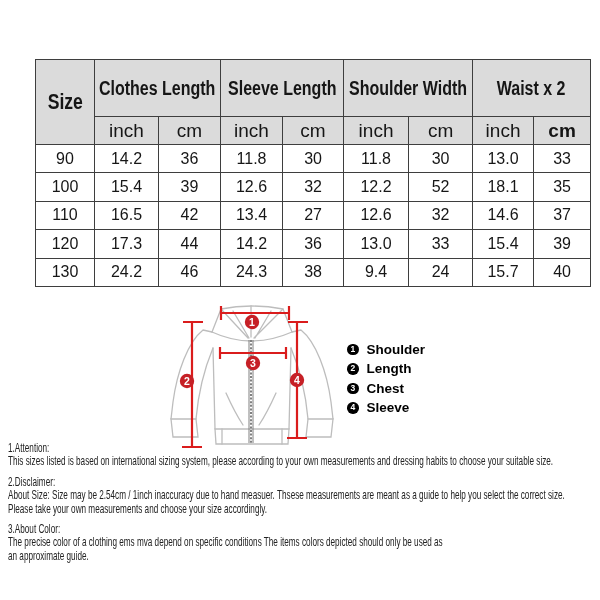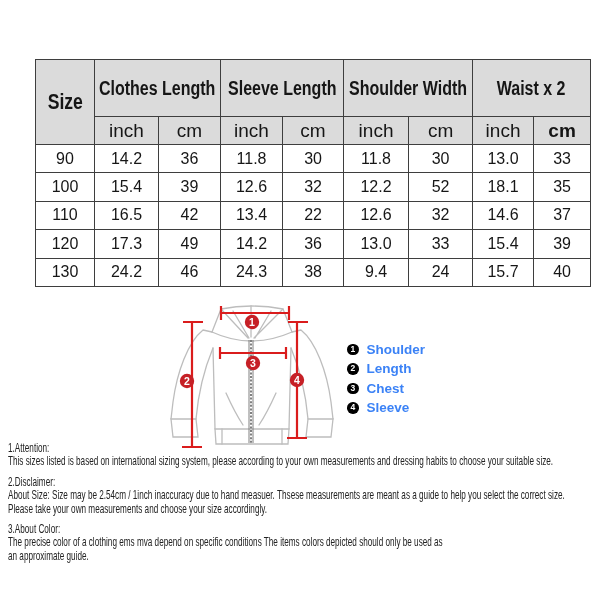--- a/index.html
+++ b/index.html
@@ -35,21 +35,21 @@
   .circ-num{fill:#ffffff;font-family:"Liberation Sans",sans-serif;font-size:10.5px;
             font-weight:bold;text-anchor:middle;}
   
   .legend{position:absolute;left:347px;top:343px;}
   .legend-row{display:flex;align-items:center;height:12.5px;margin-bottom:7px;}
   .legend-bullet{
     width:11.5px;height:11.5px;border-radius:50%;background:var(--legend);
     color:#fff;font-size:8.5px;font-weight:bold;line-height:11.5px;text-align:center;
     flex:0 0 auto;margin-right:8px;
   }
-  .legend-label{font-size:13.5px;font-weight:600;color:#3b82f6;white-space:nowrap;}
+  .legend-label{font-size:13.5px;font-weight:600;color:#000000;white-space:nowrap;}
   
   .notes{position:absolute;left:8px;top:442px;width:880px;
          transform:scaleX(.67);transform-origin:0 0;}
   .note-sec{margin-bottom:7px;}
   .note-heading{font-size:12.2px;line-height:13.4px;color:#222;white-space:nowrap;}
   .note-line{font-size:12.2px;line-height:13.4px;color:#222;white-space:nowrap;}
 </style>
 </head>
 <body>
 
@@ -107,30 +107,30 @@
           <td>12.2</td>
           <td>52</td>
           <td>18.1</td>
           <td>35</td>
         </tr>
         <tr>
           <td>110</td>
           <td>16.5</td>
           <td>42</td>
           <td>13.4</td>
-          <td>22</td>
+          <td>27</td>
           <td>12.6</td>
           <td>32</td>
           <td>14.6</td>
           <td>37</td>
         </tr>
         <tr>
           <td>120</td>
           <td>17.3</td>
-          <td>49</td>
+          <td>44</td>
           <td>14.2</td>
           <td>36</td>
           <td>13.0</td>
           <td>33</td>
           <td>15.4</td>
           <td>39</td>
         </tr>
         <tr>
           <td>130</td>
           <td>24.2</td>

